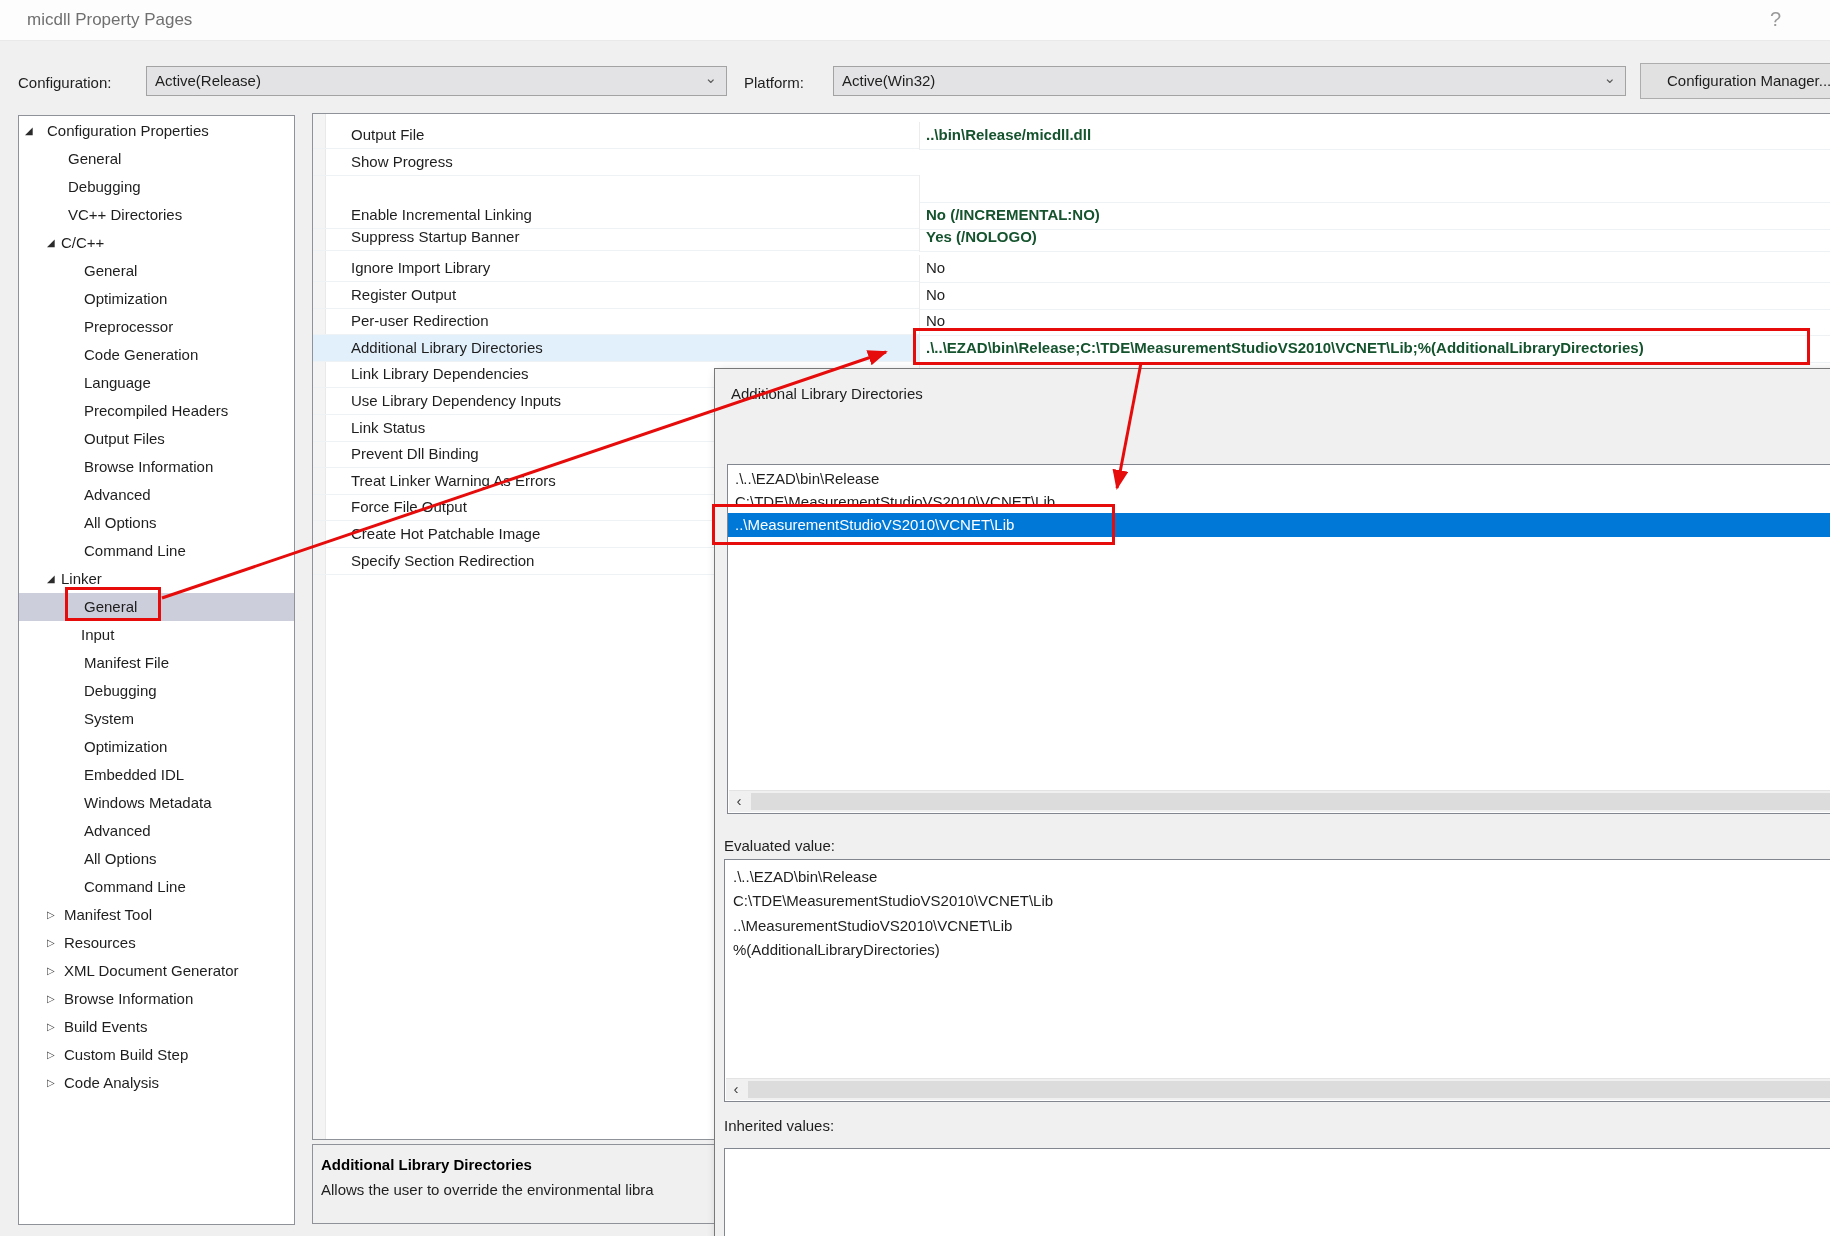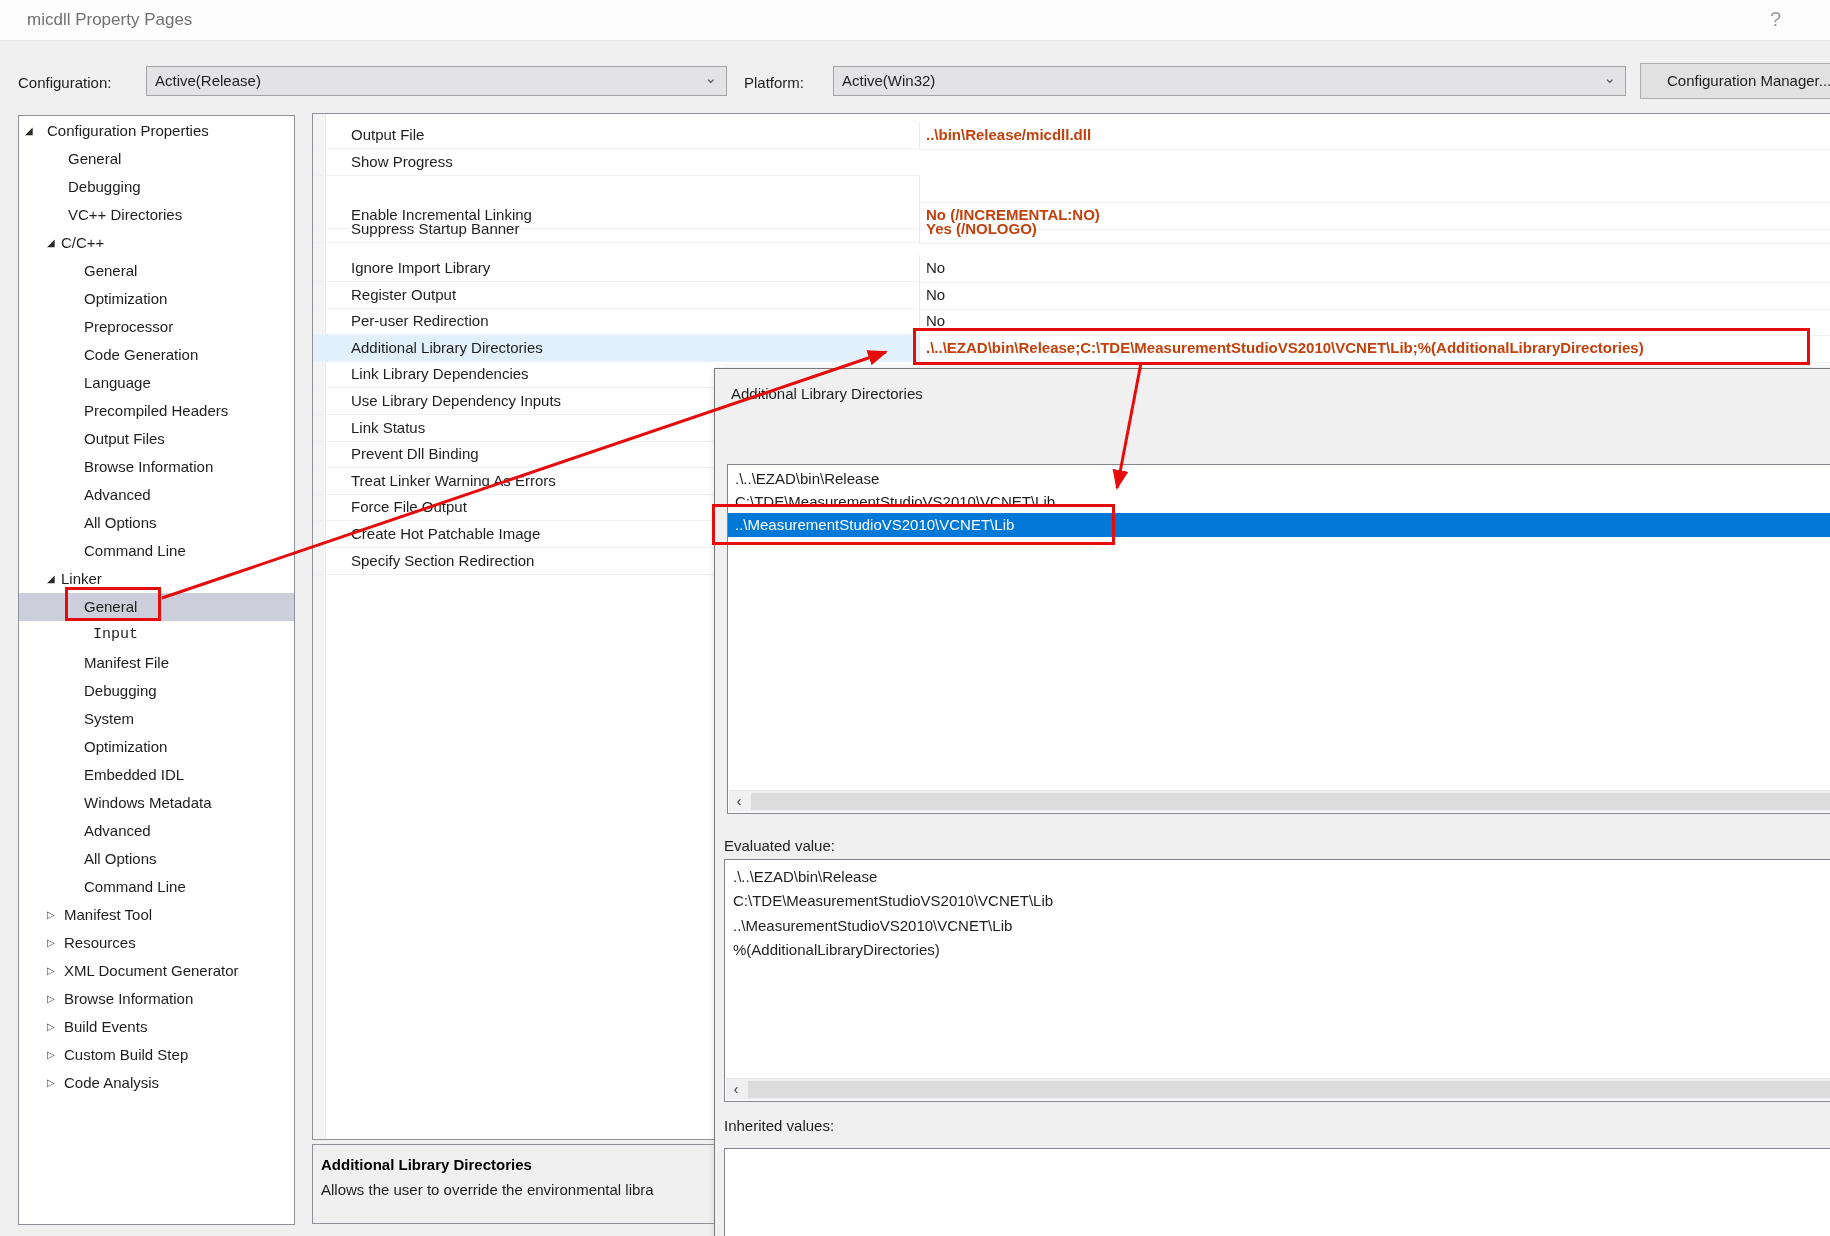--- a/index.html
+++ b/index.html
@@ -27,21 +27,21 @@
   
   #grid-panel{position:absolute;left:312px;top:113px;width:1520px;height:1027px;background:#fff;
               border:1px solid #8f9399;box-sizing:border-box;}
   .gutter{position:absolute;left:0;top:0;bottom:0;width:12px;background:#f4f4f4;border-right:1px solid #e9e9e9;}
   .grid-row{position:absolute;left:0;right:0;height:27px;}
   .cell-name{position:absolute;left:0;width:606px;height:100%;line-height:26.6px;padding-left:38px;
              box-sizing:border-box;border-bottom:1px solid #eef2f5;white-space:nowrap;overflow:hidden;}
   .cell-name.name-sel{background:#e2f0fc;}
   .cell-value{position:absolute;left:606px;right:0;height:100%;line-height:26.6px;padding-left:6px;
               border-left:1px solid #ececec;border-bottom:1px solid #eef2f5;white-space:nowrap;overflow:hidden;}
-  .b{font-weight:bold;color:#c2410c;}
+  .b{font-weight:bold;color:#14532d;}
   
   #desc-panel{position:absolute;left:312px;top:1144px;width:1520px;height:80px;background:#f0f0f0;
               border:1px solid #8f9399;box-sizing:border-box;padding:8px 0 0 8px;}
   #desc-title{font-weight:bold;color:#000;line-height:24px;}
   #desc-text{line-height:26px;white-space:nowrap;overflow:hidden;}
   
   #popup{position:absolute;left:714px;top:368px;width:1140px;height:900px;background:#f0f0f0;
          border:1px solid #787878;box-sizing:border-box;box-shadow:4px 4px 10px rgba(0,0,0,0.25);}
   #popup-title{position:absolute;left:16px;top:16px;}
   .white-box{position:absolute;background:#fff;border:1px solid #82878f;box-sizing:border-box;overflow:hidden;}
@@ -135,21 +135,21 @@
         <div class="tree-label" style="left: 65px;">Command Line</div>
       </div>
       <div class="tree-row" style="top: 449px;">
         <div class="tree-glyph open" style="left: 28px;">◢</div>
         <div class="tree-label" style="left: 42px;">Linker</div>
       </div>
       <div class="tree-row sel" style="top: 477px;">
         <div class="tree-label" style="left: 65px;">General</div>
       </div>
       <div class="tree-row" style="top: 505px;">
-        <div class="tree-label" style="left: 74px; font-family: Liberation Mono, monospace;">Input</div>
+        <div class="tree-label" style="left: 62px;">Input</div>
       </div>
       <div class="tree-row" style="top: 533px;">
         <div class="tree-label" style="left: 65px;">Manifest File</div>
       </div>
       <div class="tree-row" style="top: 561px;">
         <div class="tree-label" style="left: 65px;">Debugging</div>
       </div>
       <div class="tree-row" style="top: 589px;">
         <div class="tree-label" style="left: 65px;">System</div>
       </div>
@@ -211,21 +211,21 @@
         <div class="grid-row" style="top: 34.6px;">
           <div class="cell-name">Show Progress</div>
         </div>
         <div class="grid-row" style="top: 61.2px;">
           <div class="cell-value"></div>
         </div>
         <div class="grid-row" style="top: 87.8px;">
           <div class="cell-name">Enable Incremental Linking</div>
           <div class="cell-value b">No (/INCREMENTAL:NO)</div>
         </div>
-        <div class="grid-row" style="top: 102px; text-decoration: underline;">
+        <div class="grid-row" style="top: 110px; text-decoration: underline;">
           <div class="cell-name">Suppress Startup Banner</div>
           <div class="cell-value b">Yes (/NOLOGO)</div>
         </div>
         <div class="grid-row" style="top: 141px;">
           <div class="cell-name">Ignore Import Library</div>
           <div class="cell-value">No</div>
         </div>
         <div class="grid-row" style="top: 167.6px;">
           <div class="cell-name">Register Output</div>
           <div class="cell-value">No</div>

